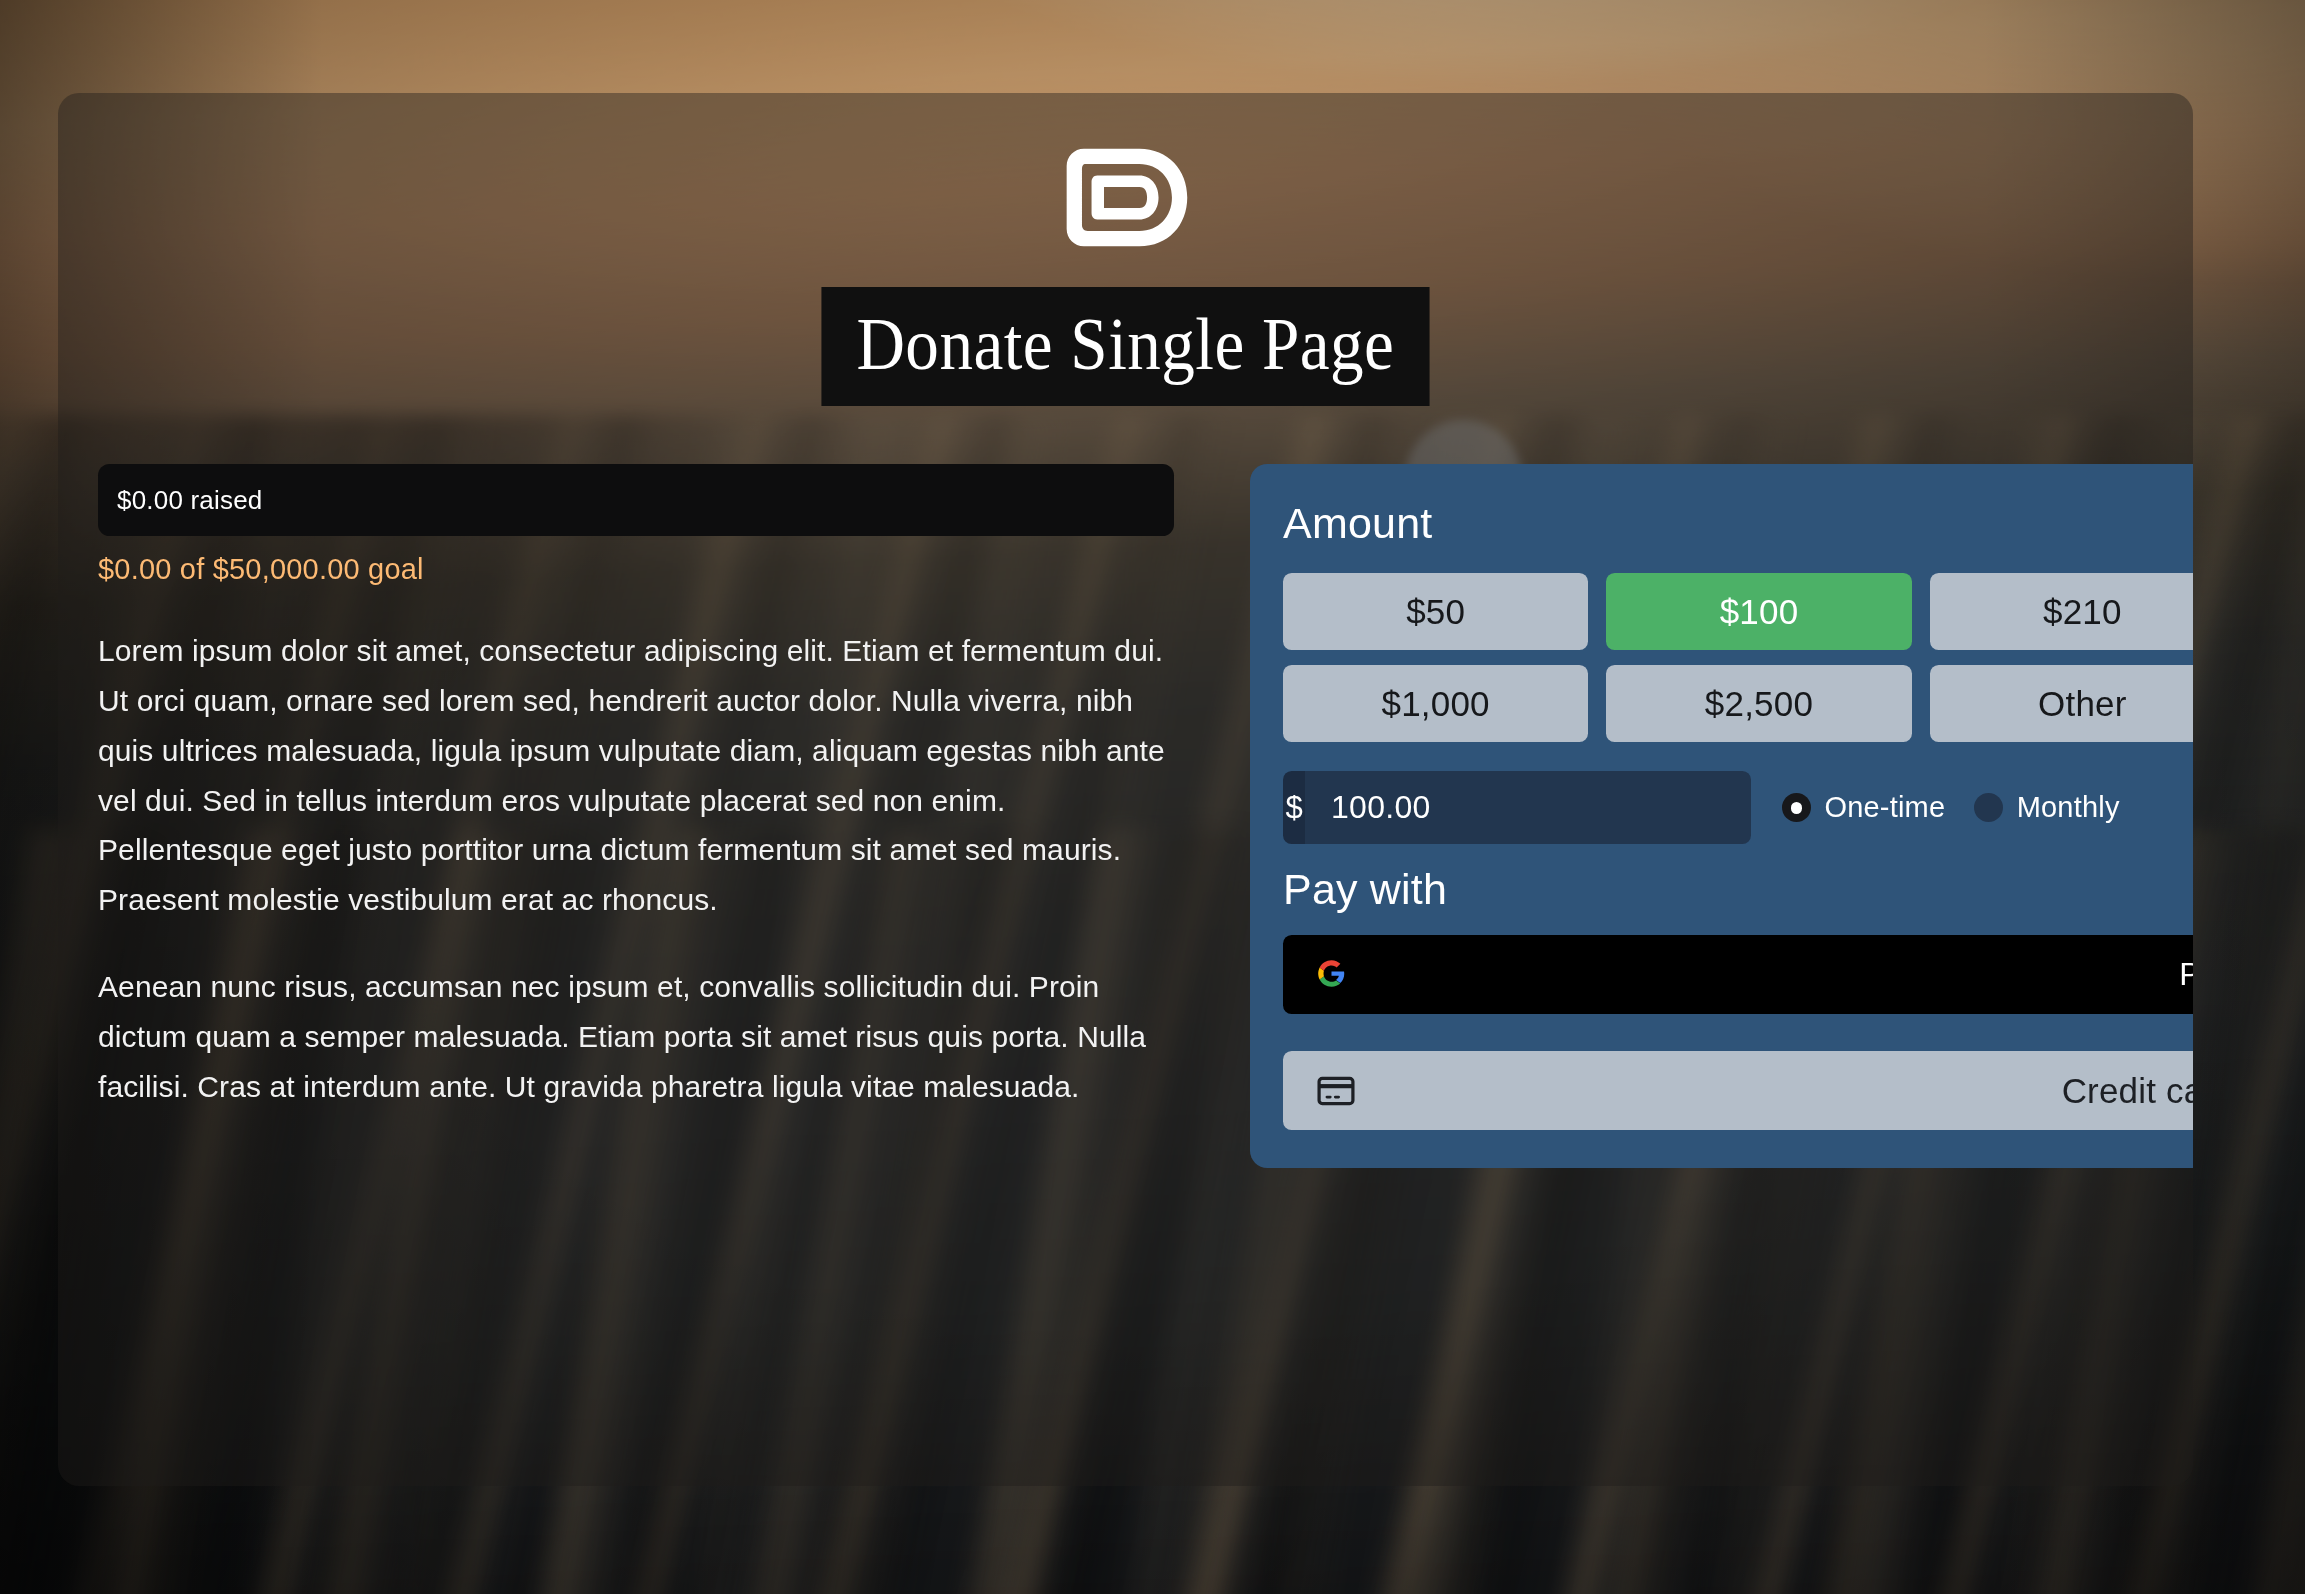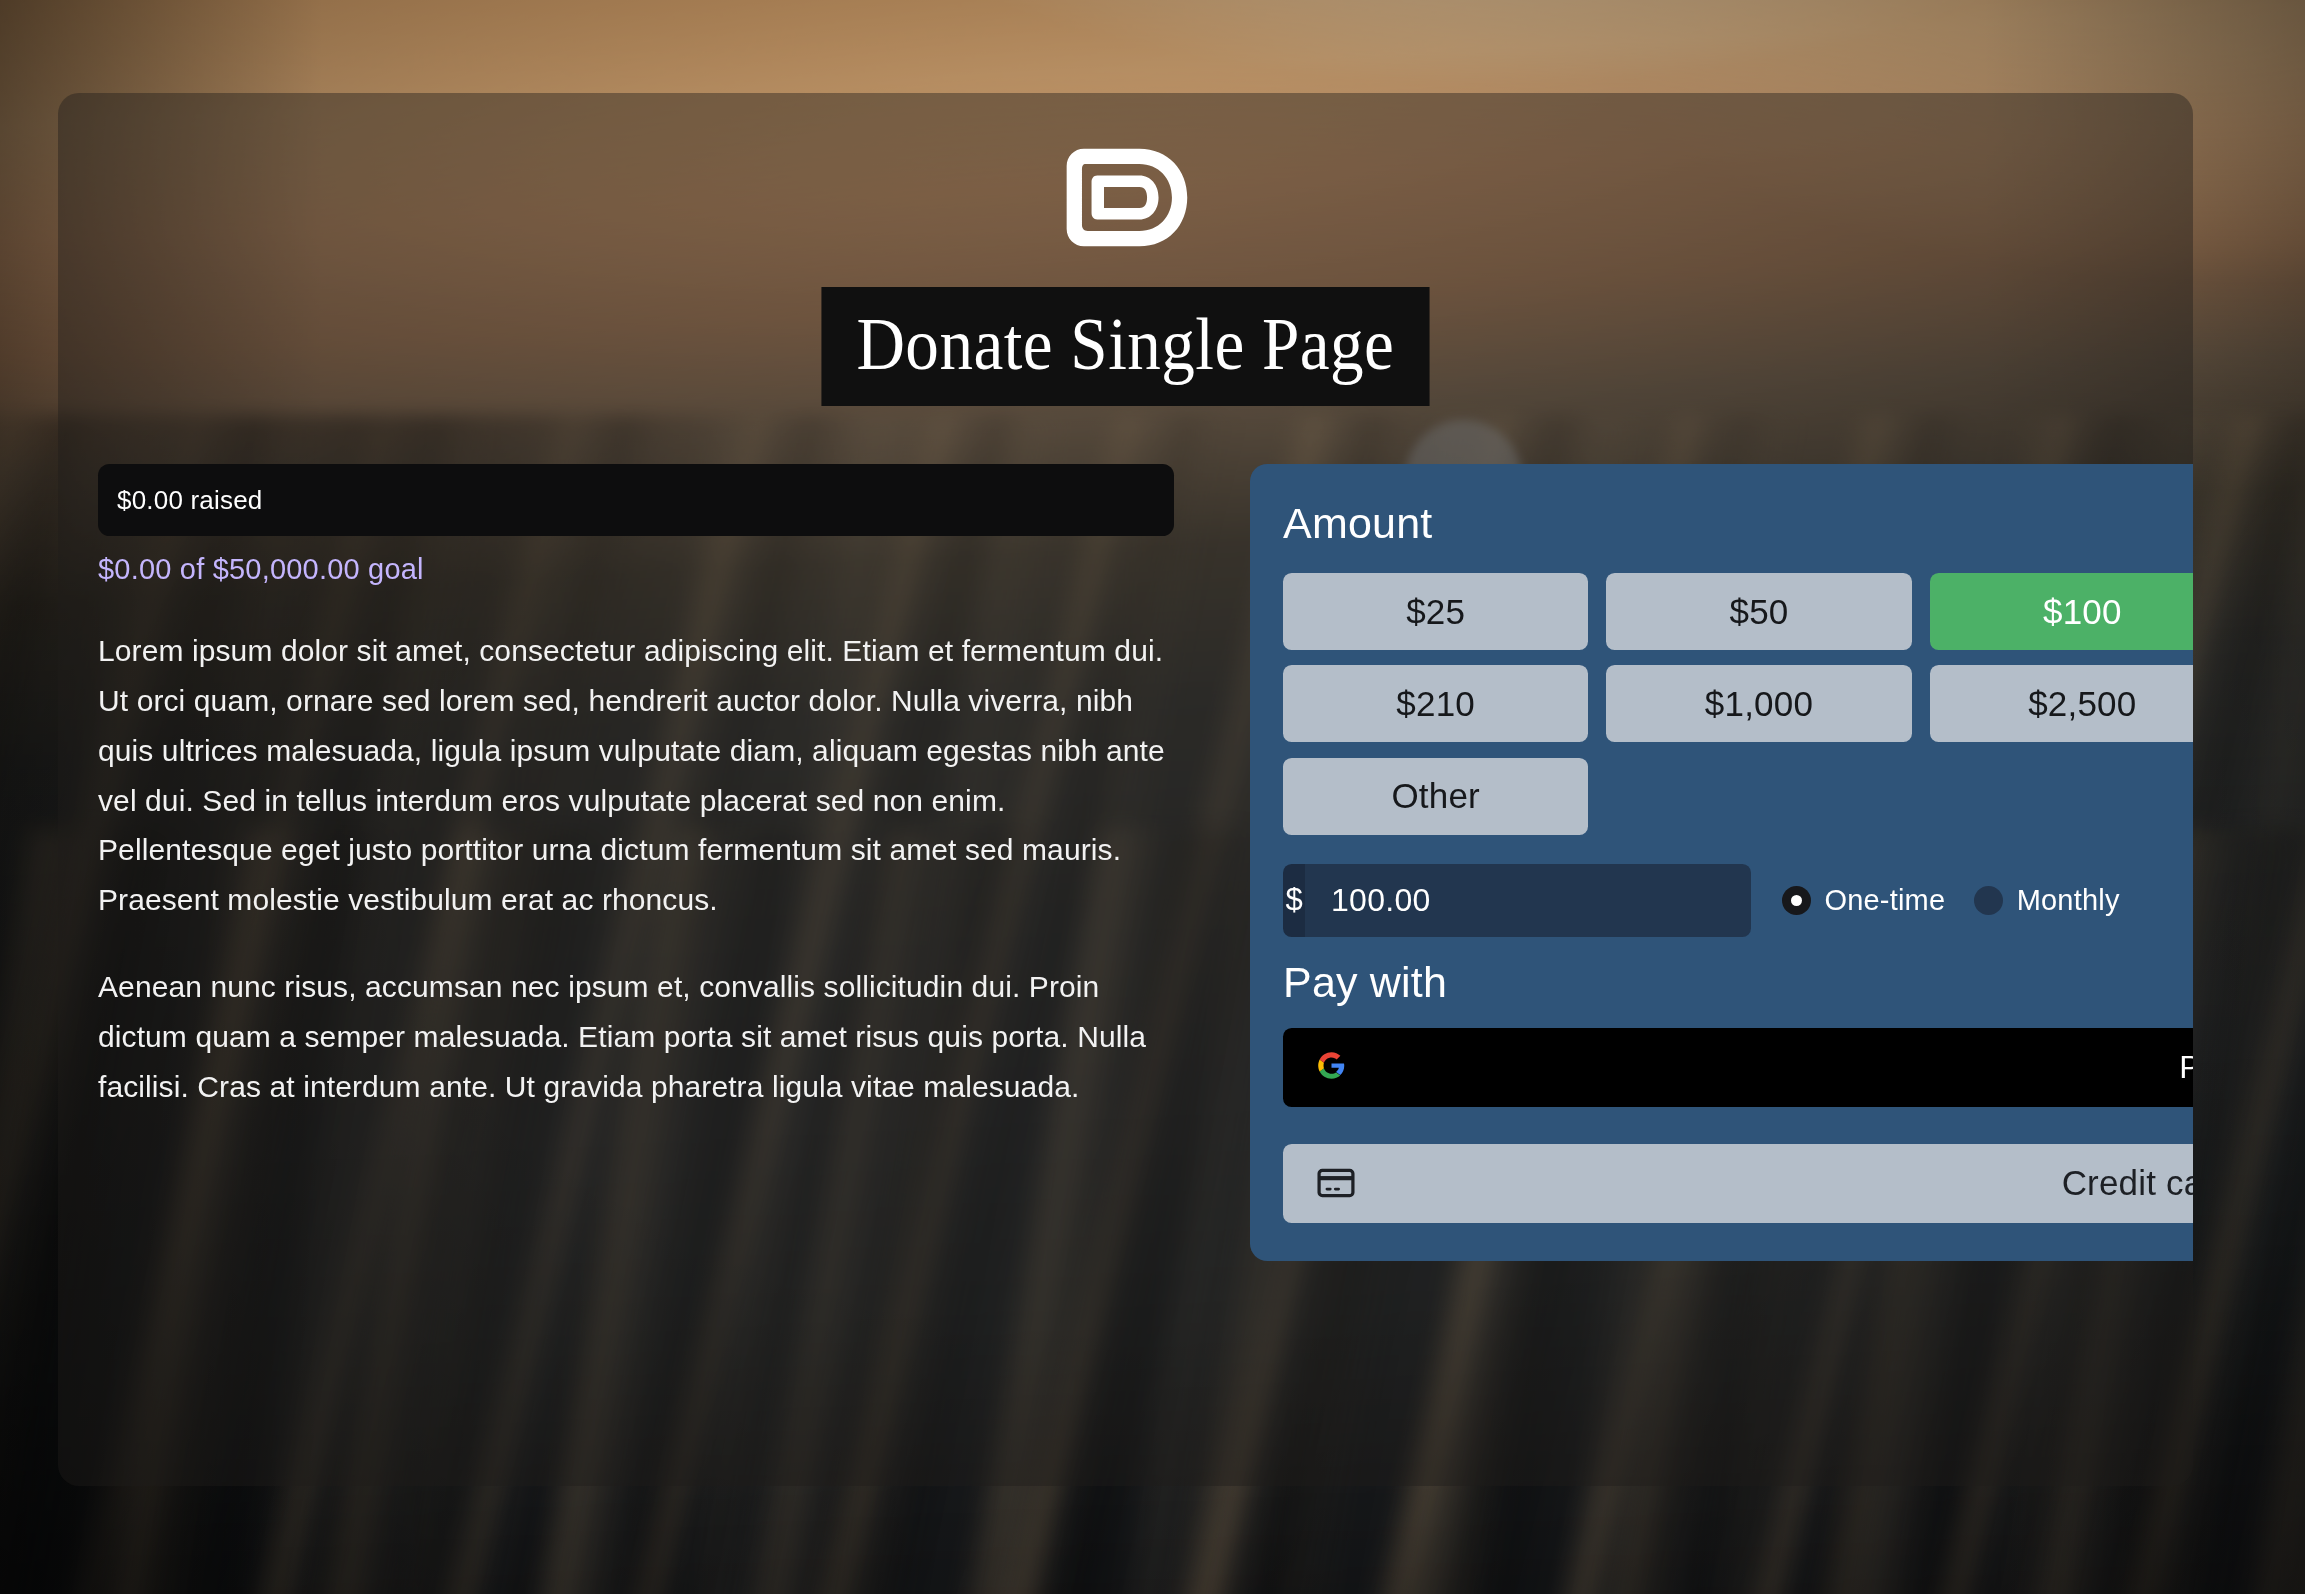--- a/index.html
+++ b/index.html
@@ -162,21 +162,21 @@
     display: flex;
     align-items: center;
     padding-left: 19px;
   }
   .raised-bar-label {
     color: #ffffff;
     font-size: 26px;
     letter-spacing: 0.2px;
   }
   .goal-line {
-    color: #c4b5fd;
+    color: #fdba74;
     font-size: 29px;
     margin-top: 17.3px;
     letter-spacing: 0.2px;
   }
 
   .body-text {
     color: #f2f2f2;
     font-size: 30px;
     line-height: 1.66;
     margin-top: 40px;
@@ -368,21 +368,20 @@
 
       <p class="body-text">Aenean nunc risus, accumsan nec ipsum et, convallis sollicitudin dui. Proin dictum quam a semper malesuada. Etiam porta sit amet risus quis porta. Nulla facilisi. Cras at interdum ante. Ut gravida pharetra ligula vitae malesuada.</p>
     </div>
 
     <div class="right-col">
       <div class="donate-card">
 
         <div class="card-heading">Amount</div>
 
         <div class="amount-grid">
-          <button class="amt-btn">$25</button>
           <button class="amt-btn">$50</button>
           <button class="amt-btn selected">$100</button>
           <button class="amt-btn">$210</button>
           <button class="amt-btn">$1,000</button>
           <button class="amt-btn">$2,500</button>
           <button class="amt-btn">Other</button>
         </div>
 
         <div class="custom-row">
           <div class="amount-field">

